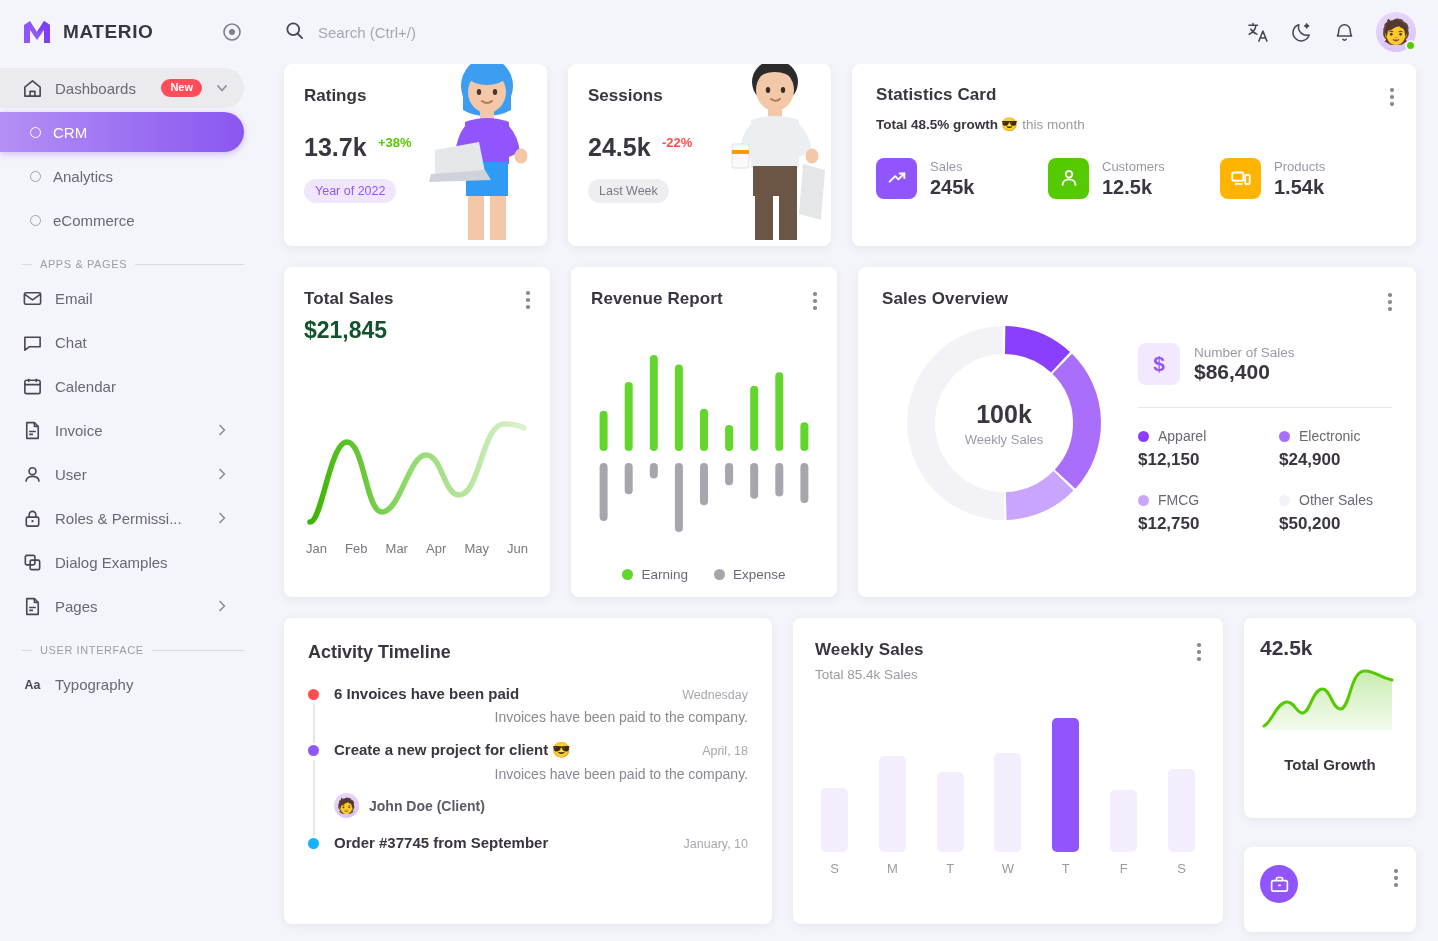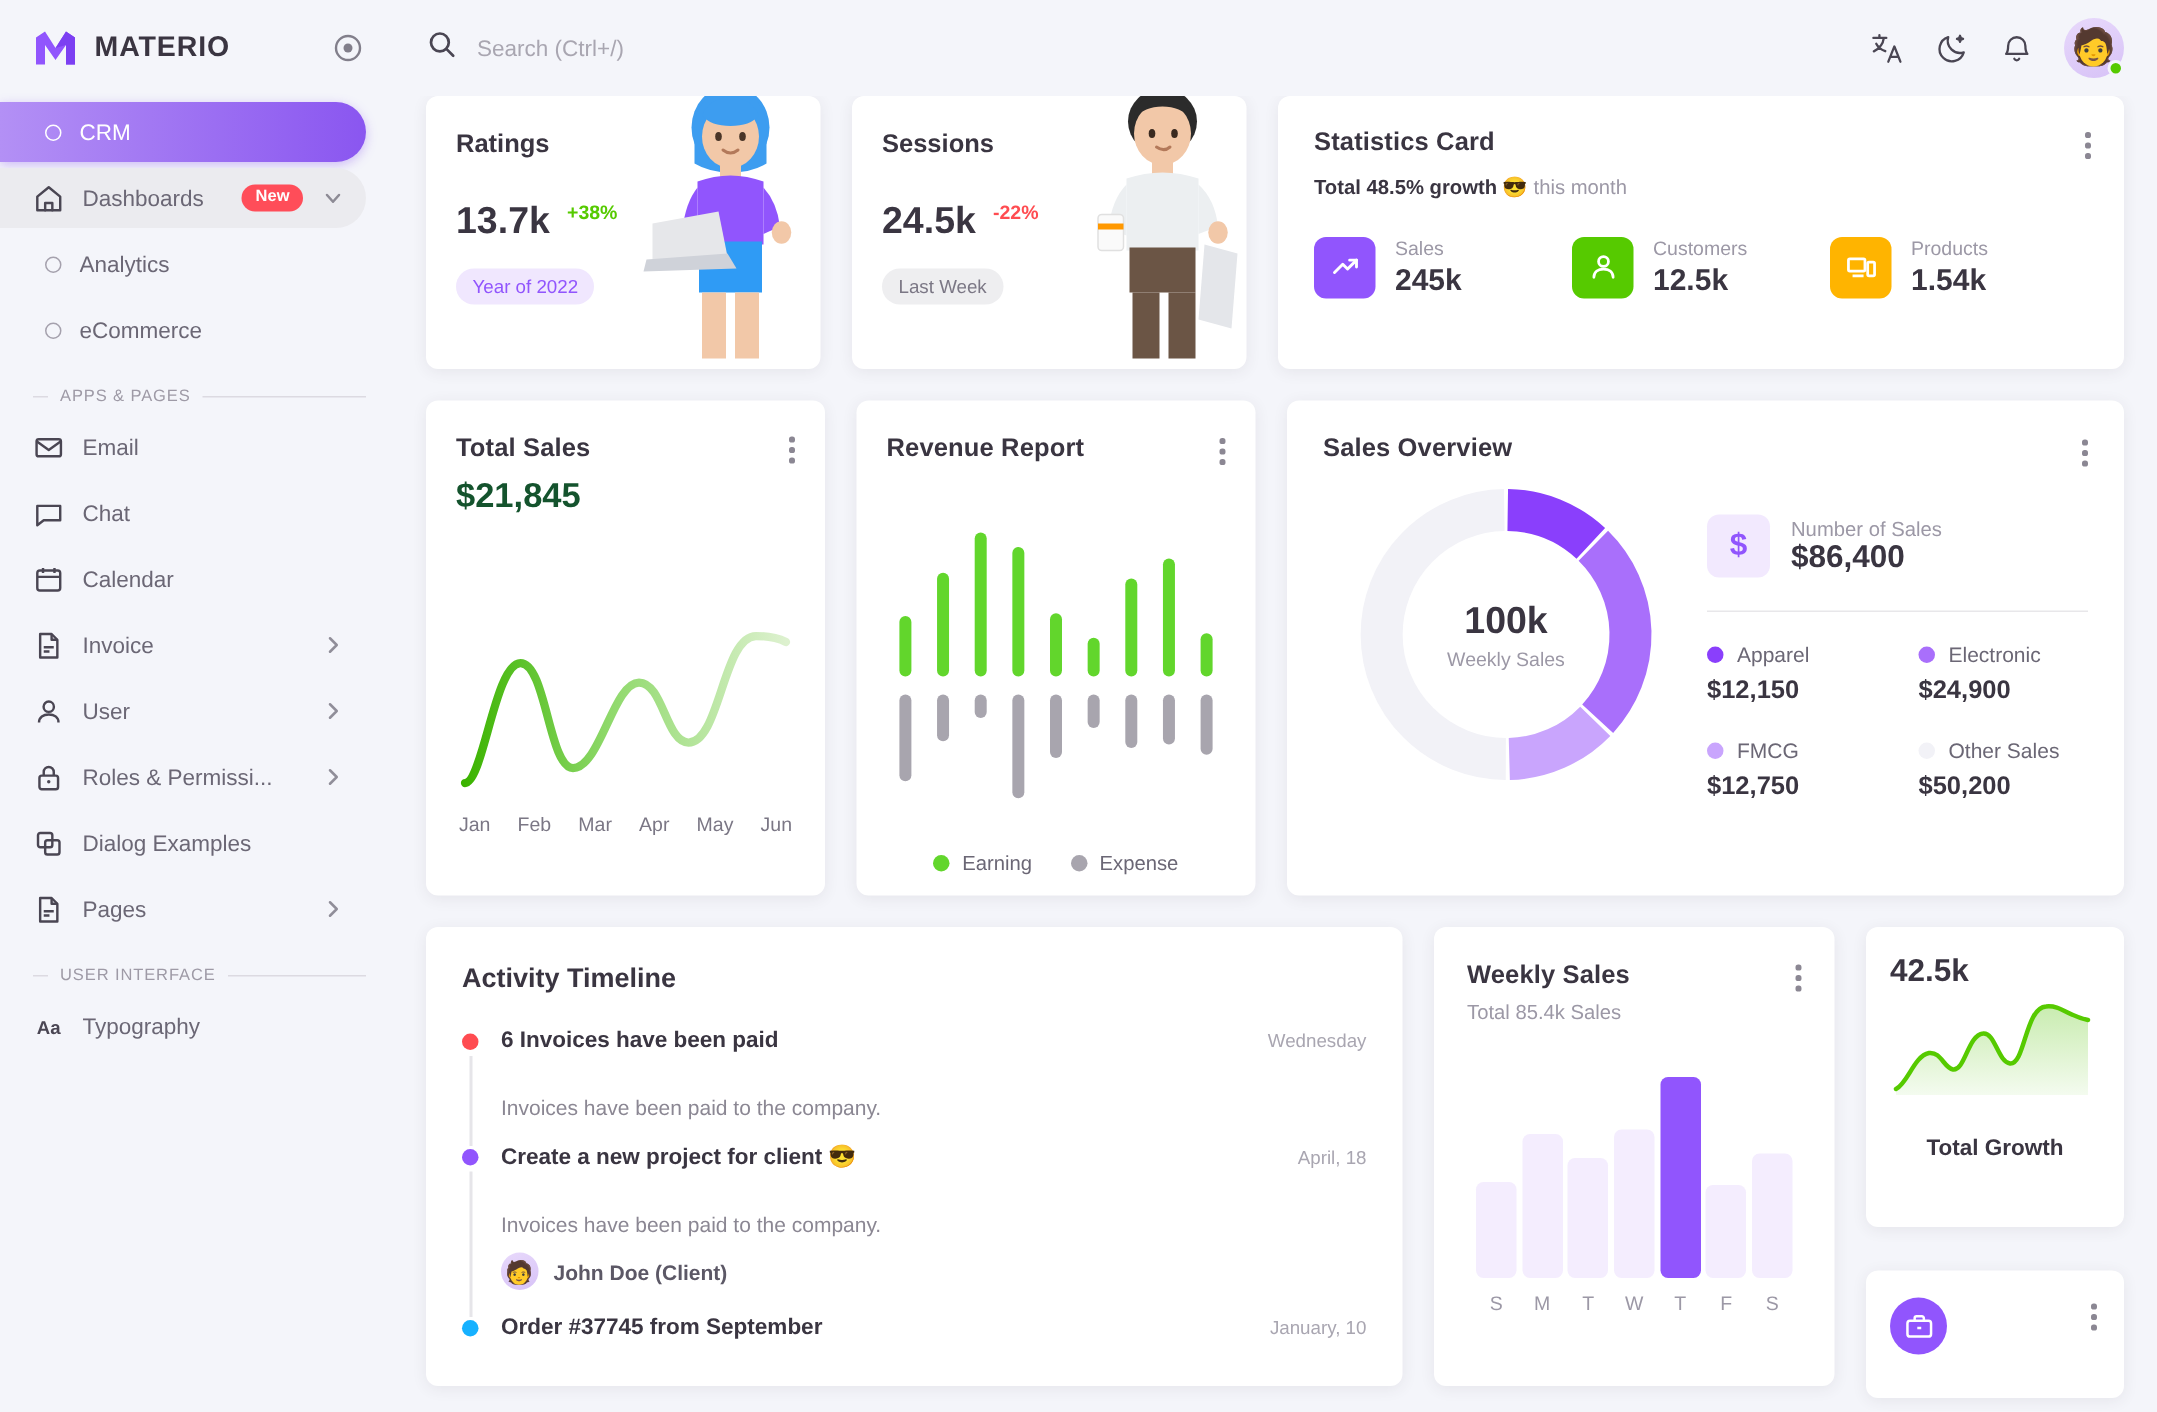--- a/index.html
+++ b/index.html
@@ -196,38 +196,38 @@
   }
   .ov-sales-label { font-size: 13.5px; color: #9c98a6; }
   .ov-sales-val { font-size: 21px; font-weight: bold; color: #3a3541; margin-top: 1px; }
   .ov-divider { height: 1px; background: #e8e7ea; margin: 22px 0 20px; }
   .ov-legend { display: grid; grid-template-columns: 1fr 1fr; gap: 22px 28px; }
   .ov-leg-top { display: flex; align-items: center; gap: 9px; font-size: 14px; color: #6b6775; }
   .ov-leg-val { font-size: 17px; font-weight: bold; color: #3a3541; margin-top: 6px; }
 
   
   .row3 { display: flex; gap: 21px; margin-top: 21px; }
-  .timeline-card { width: 651px; padding: 24px 24px 0; height: 306px; overflow: hidden; }
+  .timeline-card { width: 488px; padding: 24px 24px 0; height: 306px; overflow: hidden; }
   .tl-title { font-size: 18px; font-weight: bold; color: #3a3541; margin-bottom: 22px; }
   .tl-item { position: relative; padding-left: 26px; padding-bottom: 16px; }
   .tl-item::before {
     content: ""; position: absolute; left: 0; top: 4px;
     width: 11px; height: 11px; border-radius: 50%;
   }
   .tl-item.red::before { background: #ff4c51; }
   .tl-item.purple::before { background: #9155fd; }
   .tl-item.blue::before { background: #16b1ff; }
   .tl-item.has-line::after {
     content: ""; position: absolute; left: 5px; top: 19px; bottom: -2px;
     width: 1.5px; background: #e6e5e9;
   }
   .tl-head { display: flex; align-items: baseline; }
   .tl-label { font-size: 15px; font-weight: bold; color: #3a3541; flex: 1 1 auto; }
   .tl-time { font-size: 12.5px; color: #a9a6b1; white-space: nowrap; }
-  .tl-desc { font-size: 14px; color: #8b8793; margin-top: 28px; }
+  .tl-desc { font-size: 14px; color: #8b8793; margin-top: 7px; text-align: right; }
   .tl-meta { display: flex; align-items: center; gap: 10px; margin-top: 11px; }
   .pdf-ico {
     width: 23px; height: 28px; background: #e02020; border-radius: 3px;
     color: #fff; font-size: 7.5px; font-weight: bold;
     display: flex; align-items: flex-end; justify-content: flex-start;
     padding: 0 0 3px 3px; position: relative;
   }
   .tl-meta-txt { font-size: 14px; font-weight: bold; color: #5c5866; }
   .tl-avatar {
     width: 25px; height: 25px; border-radius: 50%;
@@ -280,39 +280,39 @@
       <span class="brand-pin">
         <svg viewBox="0 0 20 20" width="20" height="20">
           <circle cx="10" cy="10" r="8" fill="none" stroke="#5c5866" stroke-width="1.6"></circle>
           <circle cx="10" cy="10" r="3" fill="#5c5866"></circle>
         </svg>
       </span>
     </div>
 
     <nav class="nav">
 
-      <div class="nav-item active nav-sub">
-        <span class="bullet"></span>
-        <span class="lbl">CRM</span>
-      </div>
-
       <div class="nav-item hover">
         <span class="ico">
           <svg viewBox="0 0 22 22" width="21" height="21" fill="none" stroke="#4a4653" stroke-width="1.7" stroke-linecap="round" stroke-linejoin="round">
             <path d="M3 9.5 L11 3 L19 9.5 V19 H3 Z"></path>
             <path d="M8.5 19 v-5 h5 v5"></path>
           </svg>
         </span>
         <span class="lbl">Dashboards</span>
         <span class="badge-new">New</span>
         <span class="chev">
           <svg viewBox="0 0 16 16" width="16" height="16" fill="none" stroke="#5c5866" stroke-width="1.7" stroke-linecap="round" stroke-linejoin="round">
               <path d="M4 6 L8 10.5 L12 6"></path>
             </svg>
         </span>
+      </div>
+
+      <div class="nav-item active nav-sub">
+        <span class="bullet"></span>
+        <span class="lbl">CRM</span>
       </div>
 
       <div class="nav-item nav-sub">
         <span class="bullet"></span>
         <span class="lbl">Analytics</span>
       </div>
 
       <div class="nav-item nav-sub">
         <span class="bullet"></span>
         <span class="lbl">eCommerce</span>

